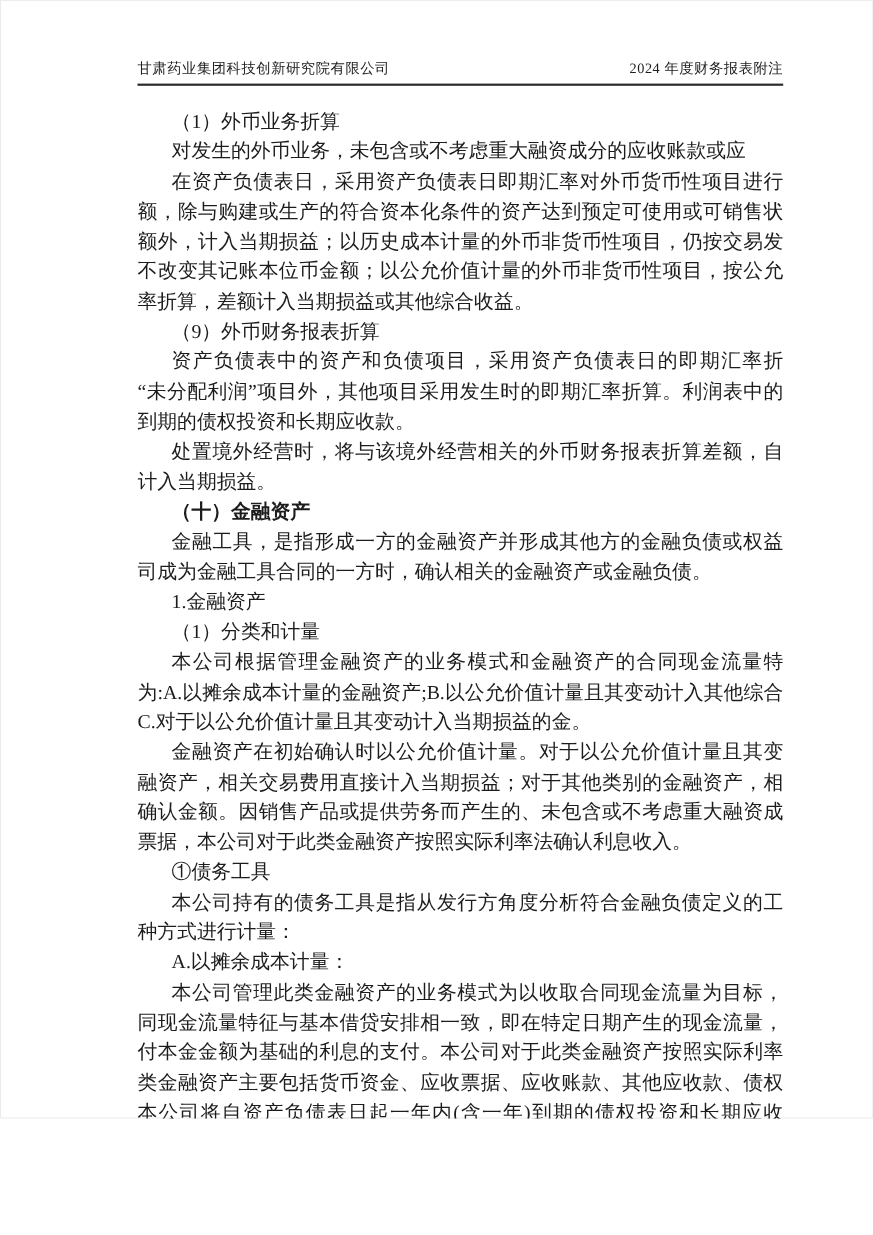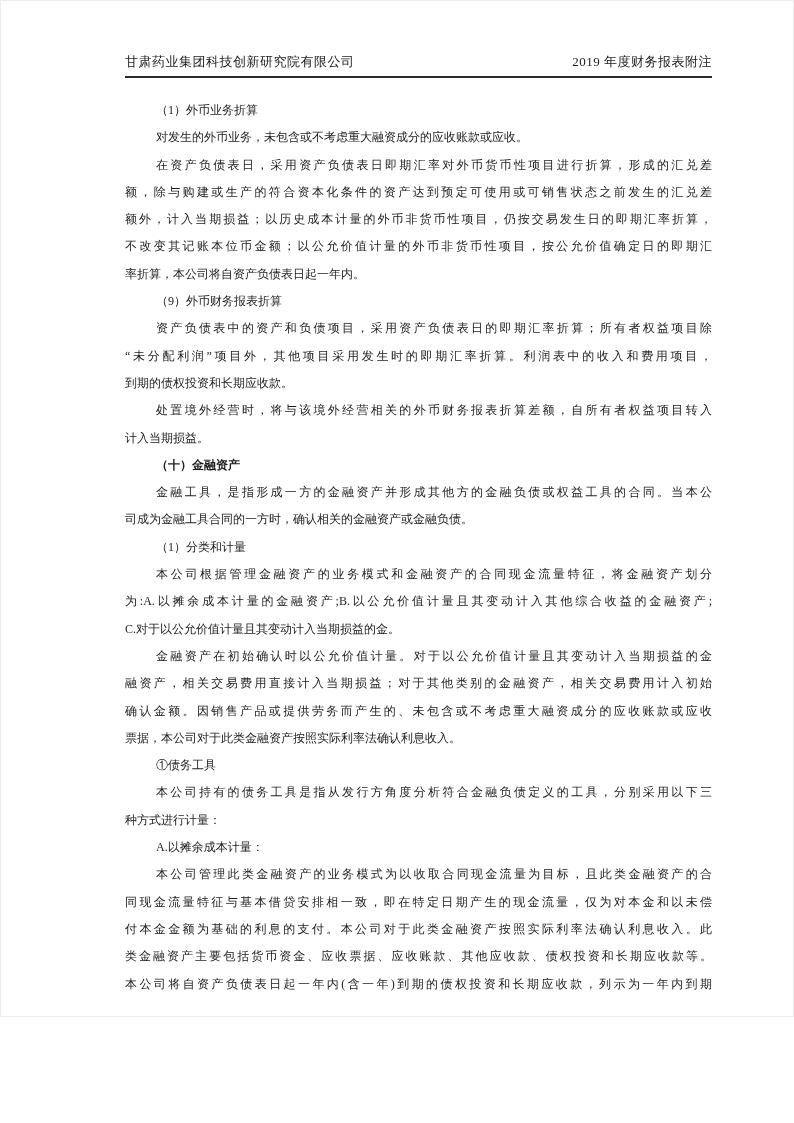--- a/index.html
+++ b/index.html
@@ -18,21 +18,21 @@
     display:flex;justify-content:space-between;align-items:flex-end;
     font-size:13px;line-height:20px;
     padding-bottom:4px;
     border-bottom:2px solid #2b2b2b;
   }
   .header .h-left{letter-spacing:.5px;}
   .header .h-right{letter-spacing:.5px;}
   
   .content{
     position:absolute;left:125px;top:97px;width:587px;
-    font-size:12px;
+    font-size:18px;
   }
   .line{
     height:27.3px;line-height:27.3px;
     overflow:hidden;
   }
   .line.indent{padding-left:31px;}
   .line.full{text-align:justify;text-align-last:justify;}
   .block.bold .line{font-weight:bold;}
   
   .footer-page{
@@ -44,55 +44,58 @@
   }
   .qr svg{display:block;}
 </style>
 </head>
 <body>
 
 <div class="page">
 
   <div class="header">
     <span class="h-left">甘肃药业集团科技创新研究院有限公司</span>
-    <span class="h-right">2019 年度财务报表附注</span>
+    <span class="h-right">2024 年度财务报表附注</span>
   </div>
 
   <div class="content" id="content">
       <div class="block">
         <div class="line indent">（1）外币业务折算</div>
       </div>
       <div class="block">
         <div class="line indent">对发生的外币业务，未包含或不考虑重大融资成分的应收账款或应收。</div>
       </div>
       <div class="block">
         <div class="line indent full">在资产负债表日，采用资产负债表日即期汇率对外币货币性项目进行折算，形成的汇兑差</div>
         <div class="line full">额，除与购建或生产的符合资本化条件的资产达到预定可使用或可销售状态之前发生的汇兑差</div>
         <div class="line full">额外，计入当期损益；以历史成本计量的外币非货币性项目，仍按交易发生日的即期汇率折算，</div>
         <div class="line full">不改变其记账本位币金额；以公允价值计量的外币非货币性项目，按公允价值确定日的即期汇</div>
-        <div class="line">率折算，本公司将自资产负债表日起一年内。</div>
+        <div class="line">率折算，差额计入当期损益或其他综合收益。</div>
       </div>
       <div class="block">
         <div class="line indent">（9）外币财务报表折算</div>
       </div>
       <div class="block">
         <div class="line indent full">资产负债表中的资产和负债项目，采用资产负债表日的即期汇率折算；所有者权益项目除</div>
         <div class="line full">“未分配利润”项目外，其他项目采用发生时的即期汇率折算。利润表中的收入和费用项目，</div>
         <div class="line">到期的债权投资和长期应收款。</div>
       </div>
       <div class="block">
         <div class="line indent full">处置境外经营时，将与该境外经营相关的外币财务报表折算差额，自所有者权益项目转入</div>
         <div class="line">计入当期损益。</div>
       </div>
       <div class="block bold">
         <div class="line indent">（十）金融资产</div>
       </div>
       <div class="block">
         <div class="line indent full">金融工具，是指形成一方的金融资产并形成其他方的金融负债或权益工具的合同。当本公</div>
         <div class="line">司成为金融工具合同的一方时，确认相关的金融资产或金融负债。</div>
+      </div>
+      <div class="block">
+        <div class="line indent">1.金融资产</div>
       </div>
       <div class="block">
         <div class="line indent">（1）分类和计量</div>
       </div>
       <div class="block">
         <div class="line indent full">本公司根据管理金融资产的业务模式和金融资产的合同现金流量特征，将金融资产划分</div>
         <div class="line full">为:A.以摊余成本计量的金融资产;B.以公允价值计量且其变动计入其他综合收益的金融资产;</div>
         <div class="line">C.对于以公允价值计量且其变动计入当期损益的金。</div>
       </div>
       <div class="block">

